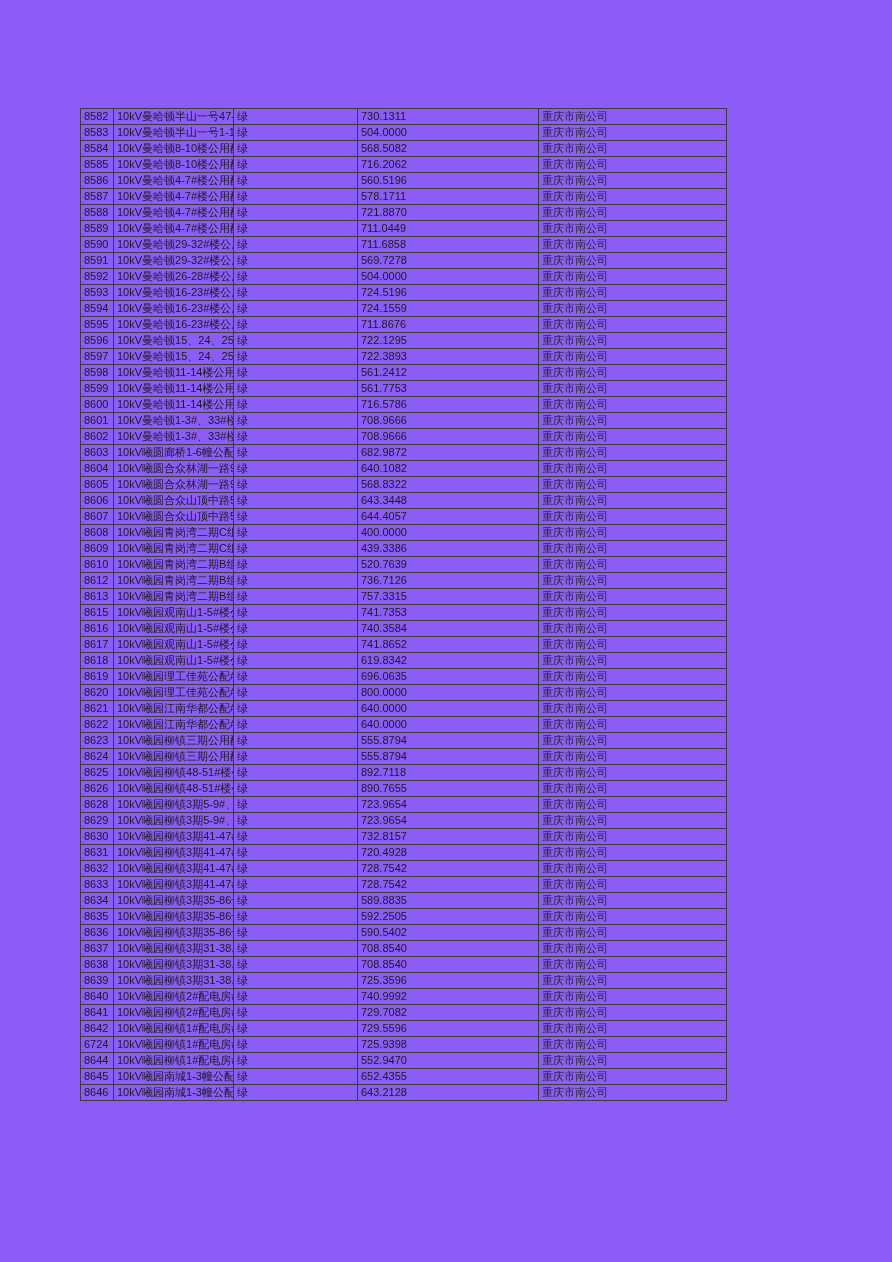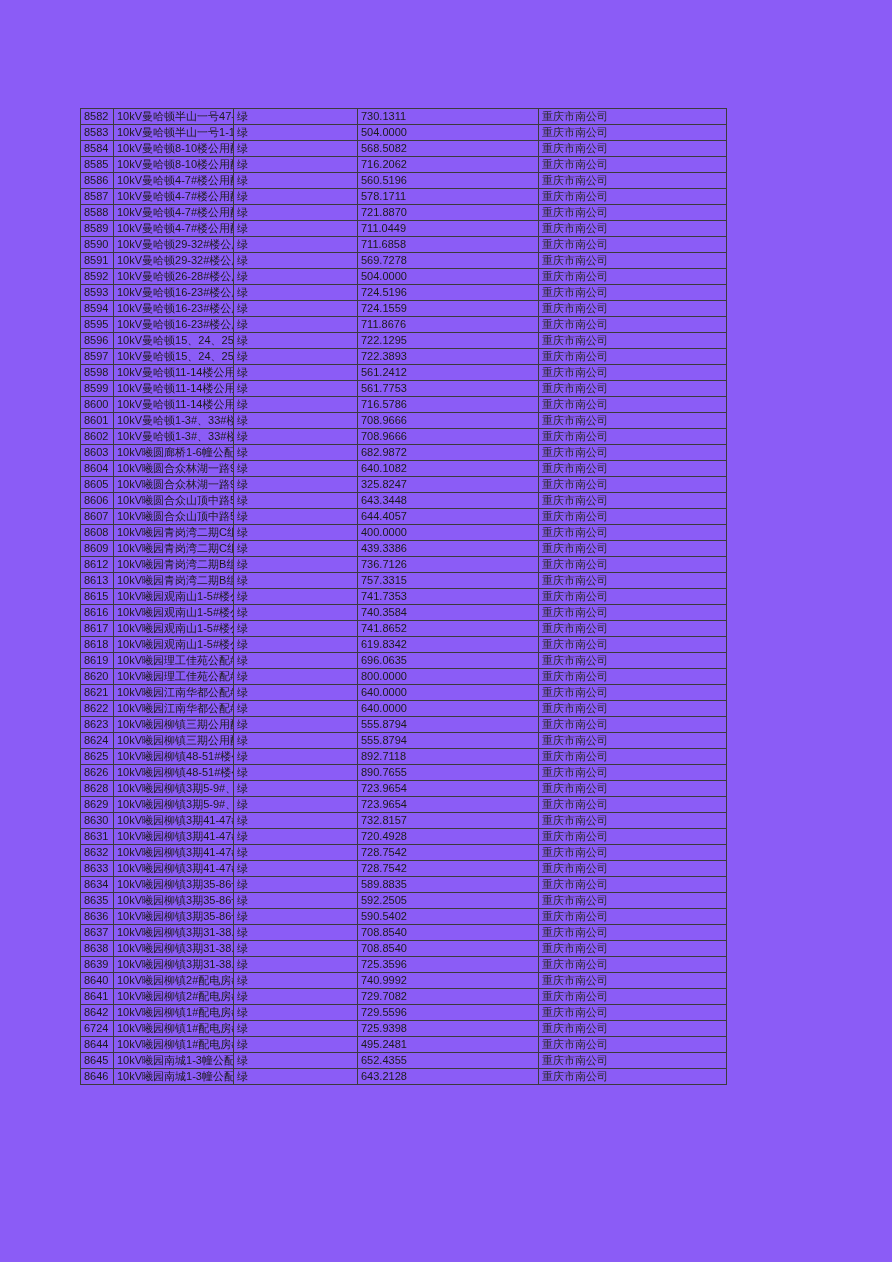--- a/index.html
+++ b/index.html
@@ -211,21 +211,21 @@
           <td class="col-id">8604</td>
           <td class="col-name">10kV曦圆合众林湖一路9号</td>
           <td class="col-status">绿</td>
           <td class="col-value">640.1082</td>
           <td class="col-company">重庆市南公司</td>
         </tr>
         <tr>
           <td class="col-id">8605</td>
           <td class="col-name">10kV曦圆合众林湖一路9号</td>
           <td class="col-status">绿</td>
-          <td class="col-value">325.8247</td>
+          <td class="col-value">568.8322</td>
           <td class="col-company">重庆市南公司</td>
         </tr>
         <tr>
           <td class="col-id">8606</td>
           <td class="col-name">10kV曦圆合众山顶中路50</td>
           <td class="col-status">绿</td>
           <td class="col-value">643.3448</td>
           <td class="col-company">重庆市南公司</td>
         </tr>
         <tr>
@@ -243,20 +243,27 @@
           <td class="col-company">重庆市南公司</td>
         </tr>
         <tr>
           <td class="col-id">8609</td>
           <td class="col-name">10kV曦园青岗湾二期C组</td>
           <td class="col-status">绿</td>
           <td class="col-value">439.3386</td>
           <td class="col-company">重庆市南公司</td>
         </tr>
         <tr>
+          <td class="col-id">8610</td>
+          <td class="col-name">10kV曦园青岗湾二期B组</td>
+          <td class="col-status">绿</td>
+          <td class="col-value">520.7639</td>
+          <td class="col-company">重庆市南公司</td>
+        </tr>
+        <tr>
           <td class="col-id">8612</td>
           <td class="col-name">10kV曦园青岗湾二期B组</td>
           <td class="col-status">绿</td>
           <td class="col-value">736.7126</td>
           <td class="col-company">重庆市南公司</td>
         </tr>
         <tr>
           <td class="col-id">8613</td>
           <td class="col-name">10kV曦园青岗湾二期B组</td>
           <td class="col-status">绿</td>
@@ -456,21 +463,21 @@
           <td class="col-id">6724</td>
           <td class="col-name">10kV曦园柳镇1#配电房#</td>
           <td class="col-status">绿</td>
           <td class="col-value">725.9398</td>
           <td class="col-company">重庆市南公司</td>
         </tr>
         <tr>
           <td class="col-id">8644</td>
           <td class="col-name">10kV曦园柳镇1#配电房#</td>
           <td class="col-status">绿</td>
-          <td class="col-value">495.2481</td>
+          <td class="col-value">552.9470</td>
           <td class="col-company">重庆市南公司</td>
         </tr>
         <tr>
           <td class="col-id">8645</td>
           <td class="col-name">10kV曦园南城1-3幢公配</td>
           <td class="col-status">绿</td>
           <td class="col-value">652.4355</td>
           <td class="col-company">重庆市南公司</td>
         </tr>
         <tr>

